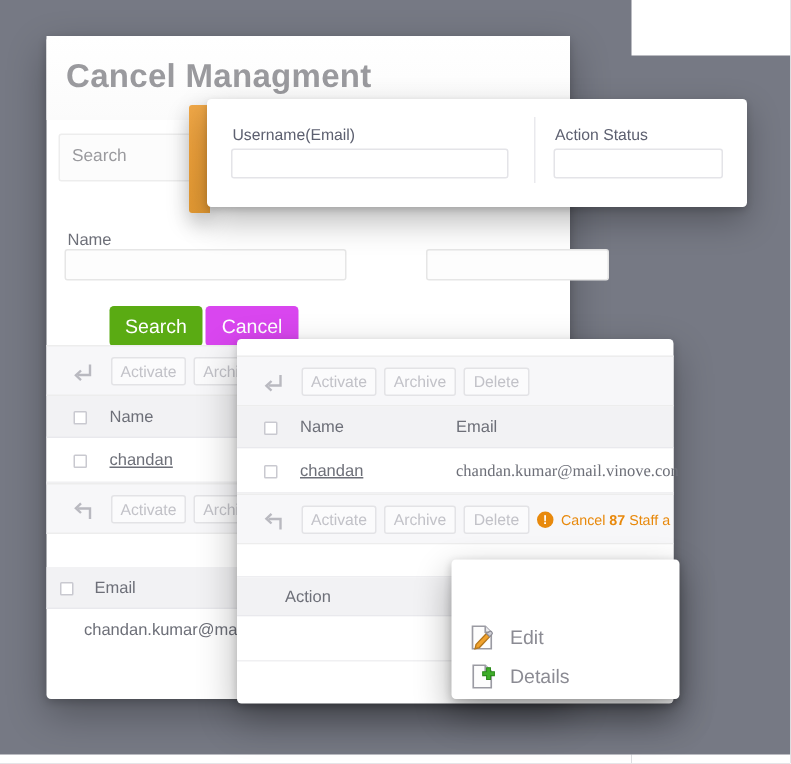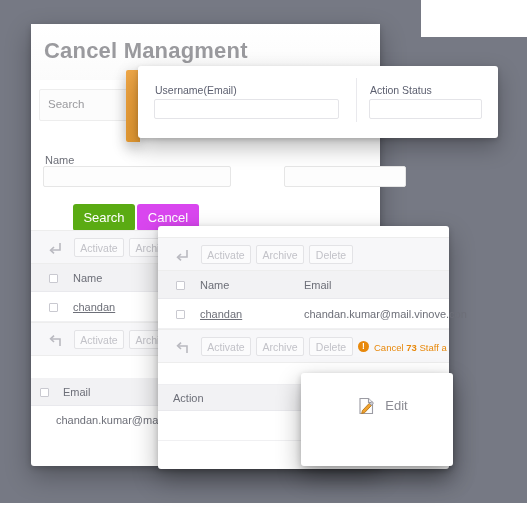--- a/index.html
+++ b/index.html
@@ -220,55 +220,63 @@
 
     <div class="strip strip-head" style="left:0;top:45px;width:291px;height:28px;">
       <div class="cbx" style="left:18px;top:10px;"></div>
       <div class="cell" style="left:42px;top:8px;">Name</div>
       <div class="cell" style="left:146px;top:8px;">Email</div>
     </div>
 
     <div class="strip strip-row" style="left:0;top:73px;width:291px;height:30px;">
       <div class="cbx" style="left:18px;top:11px;"></div>
       <div class="cell cell-link" style="left:42px;top:9px;">chandan</div>
-      <div class="cell" style="left:146px;top:9px;">chandan.kumar@mail.vinove.con</div>
+      <div class="cell" style="left:146px;top:9px;font-family:Liberation Serif, serif;">chandan.kumar@mail.vinove.con</div>
     </div>
 
     <div class="strip strip-tools" style="left:0;top:103px;width:291px;height:34px;">
       <svg class="arrow-ico" style="left:18px;top:11px;" width="13" height="13" viewBox="0 0 13 13">
         <path d="M11 12 L11 5 L3 5" fill="none" stroke="#b9b9c0" stroke-width="1.6"></path>
         <path d="M5 1.6 L1.6 4.8 L5 8" fill="none" stroke="#b9b9c0" stroke-width="1.6"></path>
       </svg>
       <div class="t-btn" style="left:43px;width:50px;">Activate</div>
       <div class="t-btn" style="left:98px;width:48px;">Archive</div>
       <div class="t-btn" style="left:151px;width:44px;">Delete</div>
       <div class="alert-dot" style="left:200px;top:11px;">!</div>
       <div class="alert-txt" style="left:216px;top:12px;">
         <span>Cancel</span>
-        <b>73</b>
+        <b>87</b>
         <span>Staff a</span>
       </div>
     </div>
 
     <div class="strip" style="left:0;top:137px;width:291px;height:22px;background:#ffffff;border-bottom:1px solid #eeeef1;"></div>
 
     <div class="strip strip-head" style="left:0;top:159px;width:291px;height:26px;">
-      <div class="cell" style="left:15px;top:7px;">Action</div>
+      <div class="cell" style="left:32px;top:7px;">Action</div>
     </div>
 
     <div class="strip" style="left:0;top:185px;width:291px;height:30px;background:#ffffff;border-bottom:1px solid #f0f0f2;"></div>
   </div>
 
   <div class="card card-select">
 
-    <div class="menu-item" style="top:17px;justify-content:center;">
+    <div class="menu-item" style="top:36px;">
       <svg class="mi-ico" viewBox="0 0 18 18">
         <path d="M2 1.5 h8.5 l4 4 V16.5 H2 Z" fill="#fdfdfd" stroke="#9b9ba3" stroke-width="1.1"></path>
         <path d="M10.5 1.5 v4 h4" fill="#eeeef1" stroke="#9b9ba3" stroke-width="1.1"></path>
         <path d="M4.4 13.6 l6.9-7.3 2.2 2.1 -6.9 7.3 -2.9 .8 Z" fill="#f0a22e" stroke="#b5761a" stroke-width="0.9"></path>
         <path d="M11.3 6.3 l2.2 2.1 1.4-1.5 c.5-.5 .4-1.2 -.1-1.7 -.5-.5 -1.2-.5 -1.7 0 Z" fill="#cfcfd6" stroke="#8d8d96" stroke-width="0.8"></path>
       </svg>
       <span class="mi-lbl">Edit</span>
     </div>
 
+    <div class="menu-item" style="top:62px;">
+      <svg class="mi-ico" viewBox="0 0 18 18">
+        <path d="M2.5 1.5 h8 l4 4 V16.5 H2.5 Z" fill="#fdfdfd" stroke="#9b9ba3" stroke-width="1.1"></path>
+        <path d="M10.5 1.5 v4 h4" fill="#eeeef1" stroke="#9b9ba3" stroke-width="1.1"></path>
+        <path d="M11.4 3.2 h2.6 v2.6 h2.6 v2.6 h-2.6 v2.6 h-2.6 V8.4 H8.8 V5.8 h2.6 Z" fill="#3fae2a" stroke="#2c8a1c" stroke-width="0.7"></path>
+      </svg>
+      <span class="mi-lbl">Details</span>
+    </div>
   </div>
 
 </div>
 
 </body></html>

